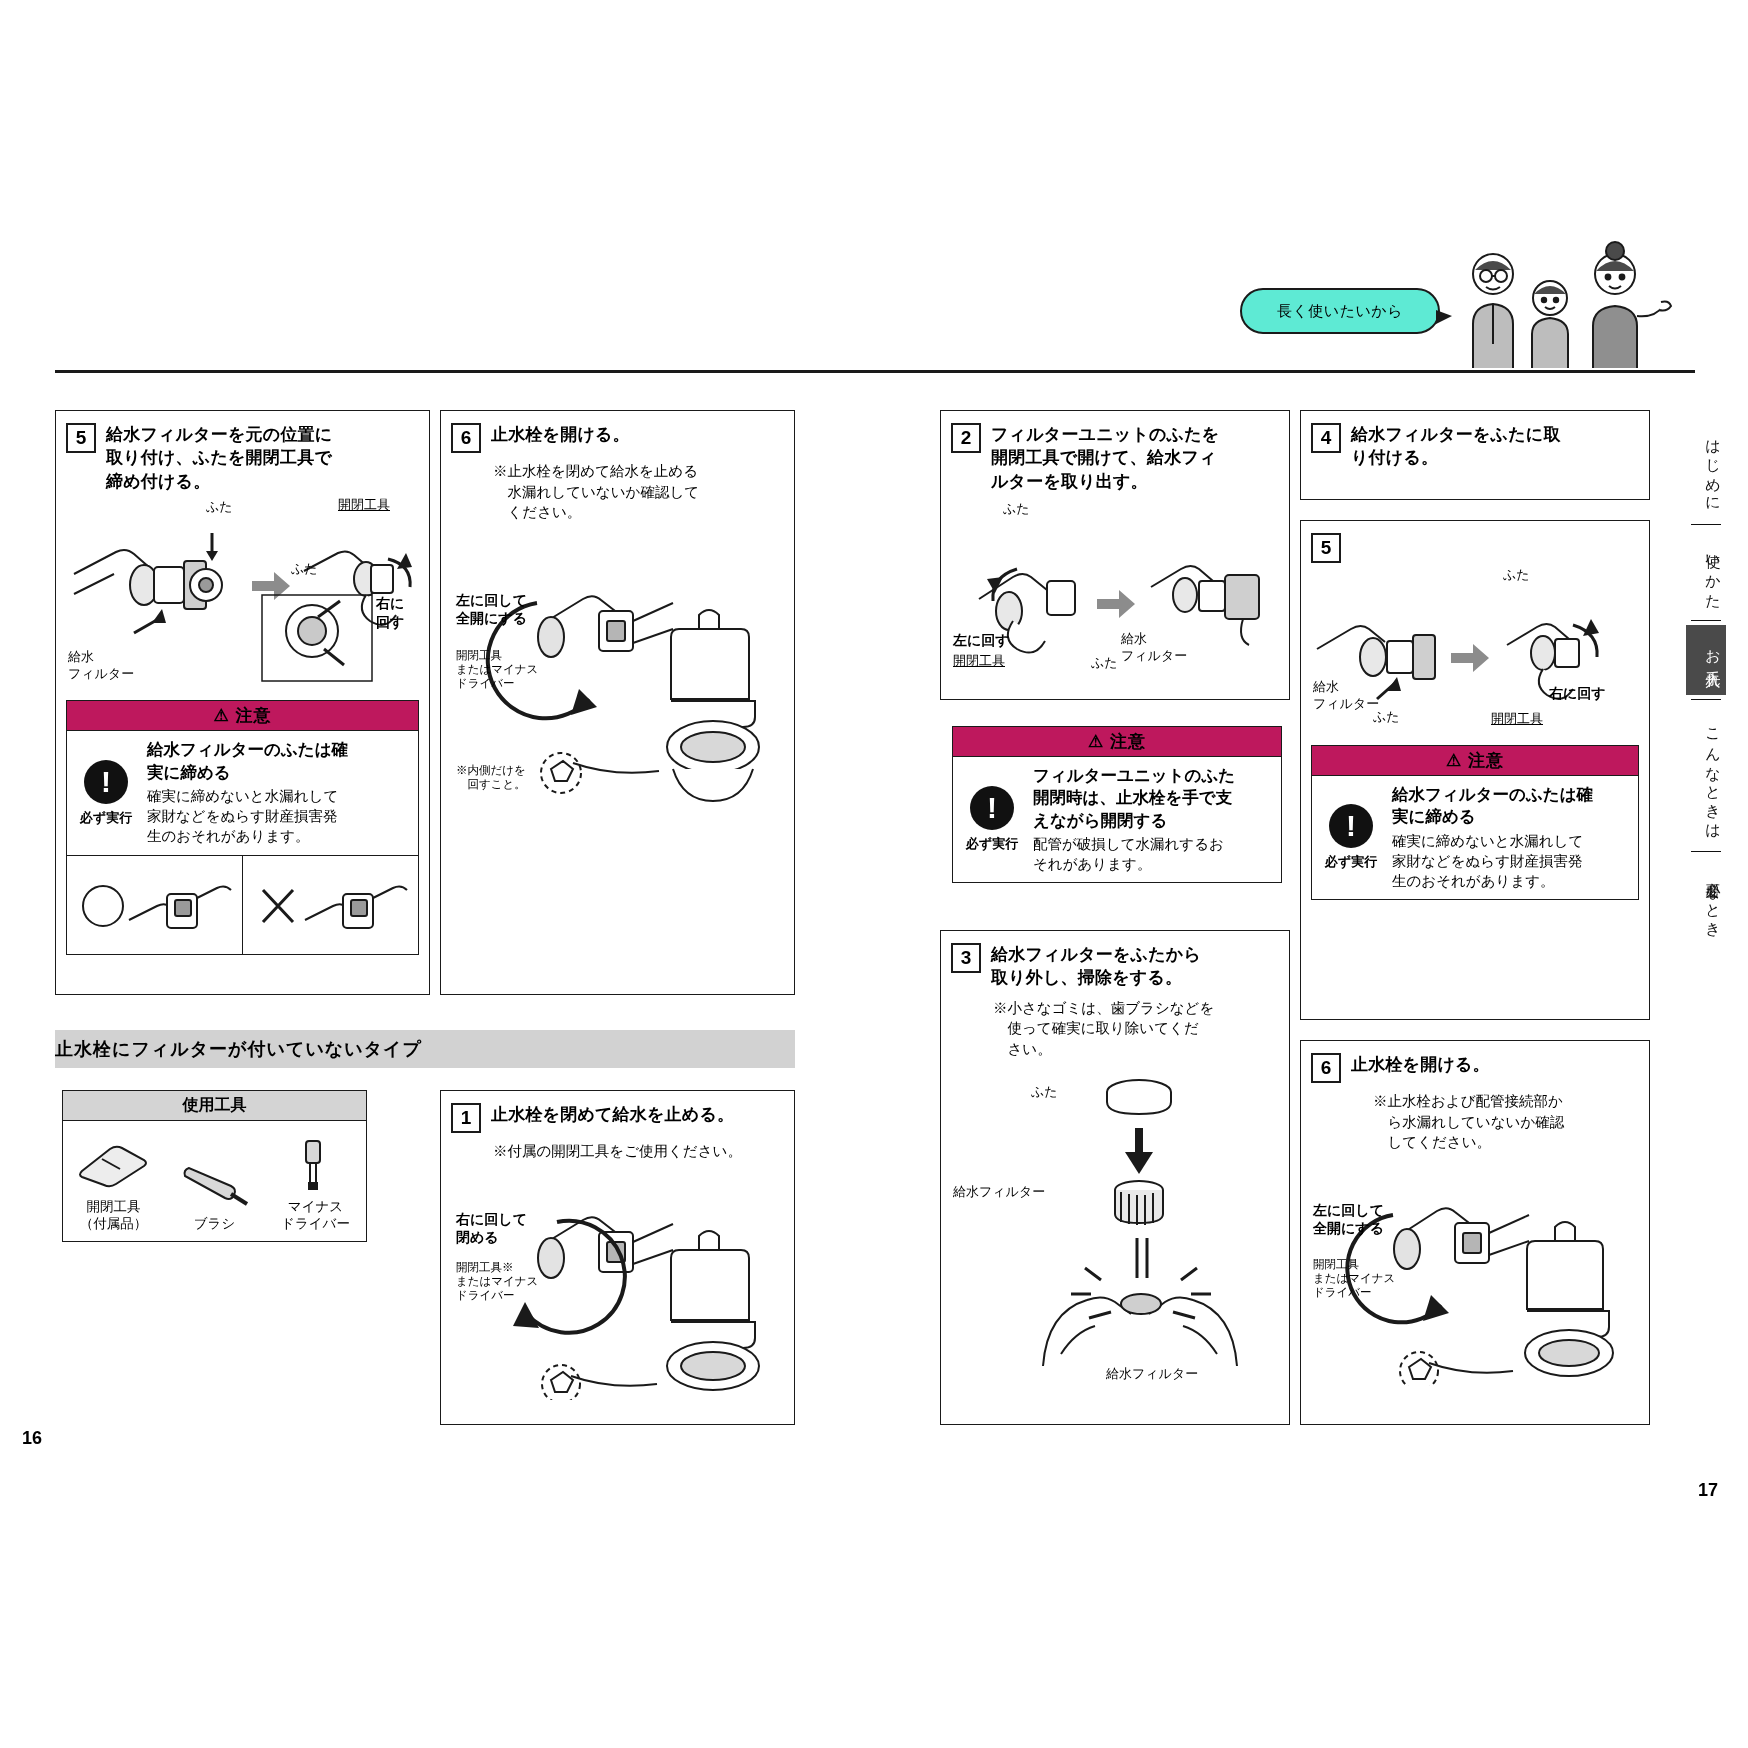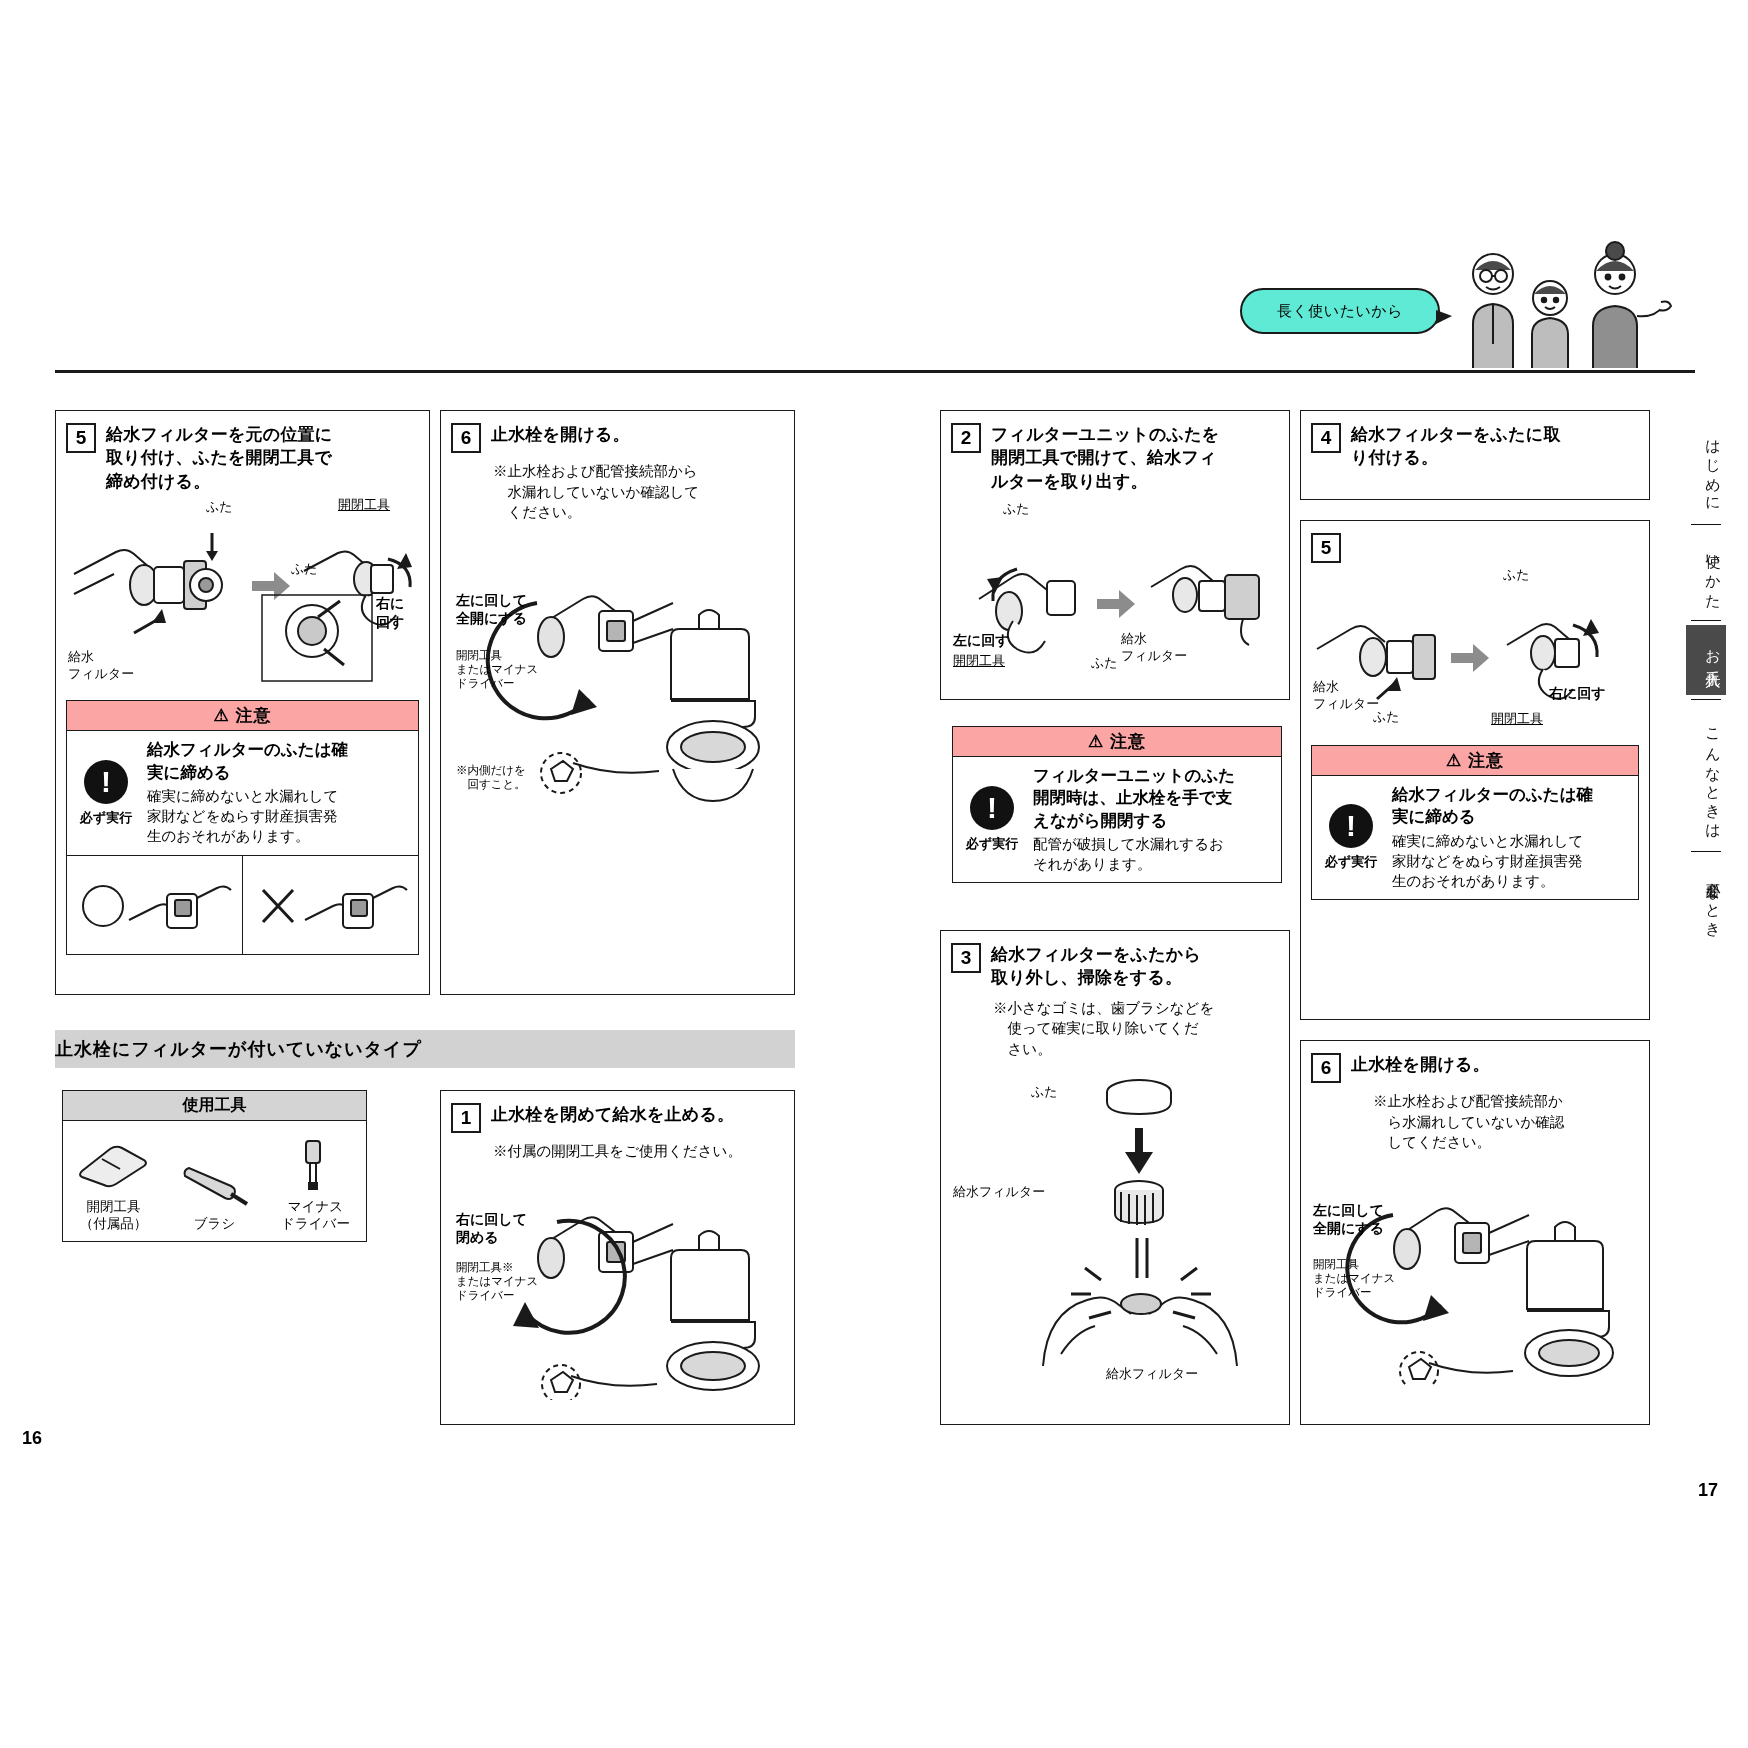--- a/index.html
+++ b/index.html
@@ -89,21 +89,21 @@
   .lbl-u { font-size: 13px; line-height: 1.3; text-decoration: underline; }
   .lbl-b { font-size: 14px; line-height: 1.3; font-weight: bold; }
   .tiny { font-size: 11.5px; line-height: 1.25; }
 
   
   .caution {
     border: 1.5px solid #1a1a1a;
     background: #fff;
   }
   .caution-head {
-    background: #fca5a5;
+    background: #be185d;
     border-bottom: 1.5px solid #1a1a1a;
     text-align: center;
     font-size: 17px;
     font-weight: bold;
     padding: 3px 0;
     letter-spacing: 1px;
   }
   .caution-body { display: flex; }
   .caution-icon {
     width: 78px;
@@ -341,21 +341,21 @@
         </div>
       </div>
     </div>
   </div>
 
   <div class="panel" style="left:440px; top:410px; width:355px; height:585px; padding:12px 10px;">
     <div class="step-head">
       <div class="pnum">6</div>
       <div class="step-title" style="white-space:pre-line; width:280px;">止水栓を開ける。</div>
     </div>
-    <div class="note" style="white-space:pre-line; margin-left:42px;">※止水栓および配管接続部から
+    <div class="note" style="white-space:pre-line; margin-left:42px;">※止水栓を閉めて給水を止める
 　水漏れしていないか確認して
 　ください。</div>
 
     <div style="position:relative; height:330px; margin-top:10px;">
       <svg width="335" height="330" viewBox="0 0 335 330">
         <g fill="none" stroke="#1a1a1a" stroke-width="2">
 
           <path d="M96 88 l36 -22 q10 -6 18 1 l18 14" fill="#fff"></path>
           <ellipse cx="100" cy="104" rx="13" ry="20" fill="#e3e3e3"></ellipse>
           <rect x="148" y="78" width="34" height="40" rx="4" fill="#fff"></rect>

